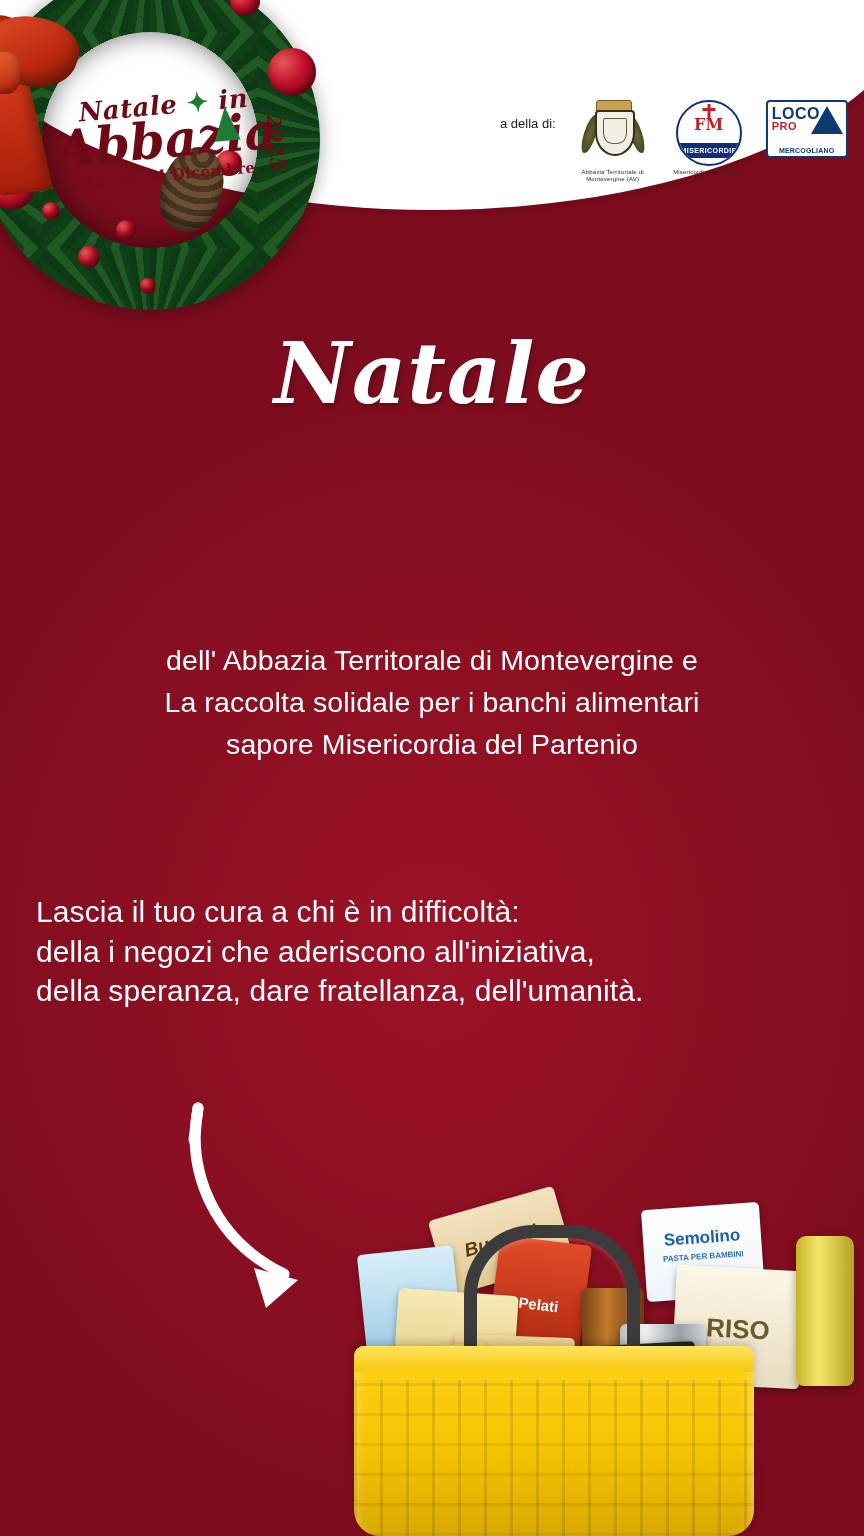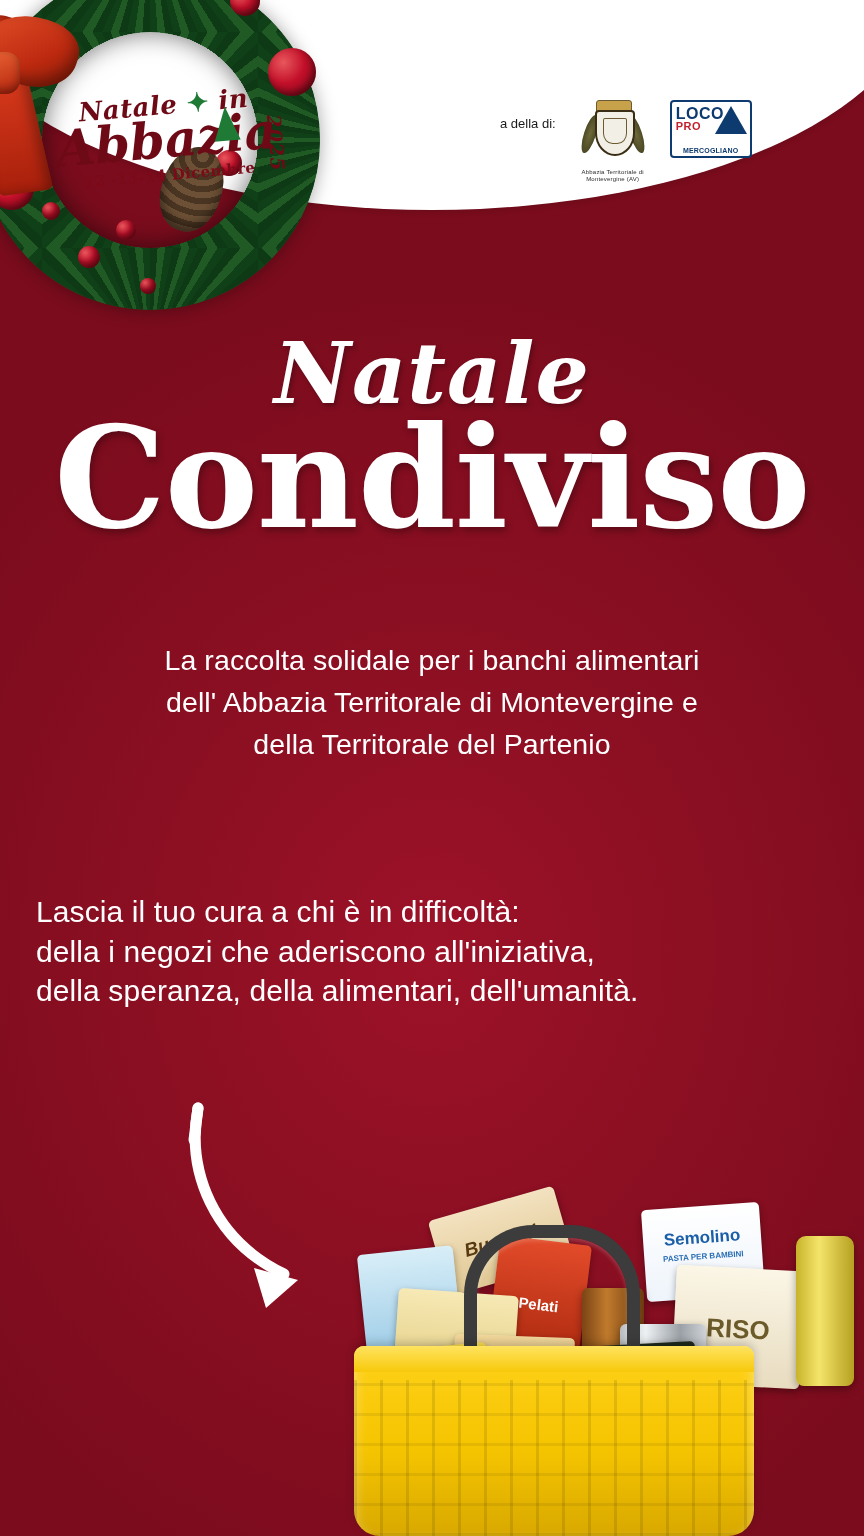--- a/index.html
+++ b/index.html
@@ -505,20 +505,28 @@
     <div class="logo-block">
       <div class="crest">
         <div class="leaf-l"></div>
         <div class="leaf-r"></div>
         <div class="crown"></div>
         <div class="shield"></div>
       </div>
       <div class="cap">Abbazia Territoriale di Montevergine (AV)</div>
     </div>
 
+    <div class="logo-block">
+      <div class="mis-logo">
+        <div class="cross"></div>
+        <div class="emblem">FM</div>
+        <div class="band">MISERICORDIE</div>
+      </div>
+      <div class="cap">Misericordia del Partenio</div>
+    </div>
 
     <div class="logo-block">
       <div class="loco-logo">
         <div class="top">LOCO</div>
         <div class="pro">PRO</div>
         <div class="mountain"></div>
         <div class="bottom">MERCOGLIANO</div>
       </div>
     </div>
   </div>
@@ -555,33 +563,32 @@
     <div class="line2">
       <span>Abbazia</span>
       <span class="tree"></span>
       <span class="year">2025</span>
     </div>
     <div class="dates">12 -13-14 Dicembre</div>
   </div>
 
   <div class="headline">
     <div class="h-natale">Natale</div>
-    <div class="h-condiviso">Condiviso</div>
   </div>
 
   <div class="subtitle">
+    <div>dell' Abbazia Territorale di Montevergine e</div>
     <div>La raccolta solidale per i banchi alimentari</div>
-    <div>dell' Abbazia Territorale di Montevergine e</div>
-    <div>della Territorale del Partenio</div>
+    <div>sapore Misericordia del Partenio</div>
   </div>
 
   <div class="bodycopy">
     <div>Lascia il tuo cura a chi è in difficoltà:</div>
     <div>della i negozi che aderiscono all'iniziativa,</div>
-    <div>della speranza, della alimentari, dell'umanità.</div>
+    <div>della speranza, dare fratellanza, dell'umanità.</div>
   </div>
 
   <div class="arrow">
     <svg width="200" height="230" viewBox="0 0 200 230" fill="none">
       <path d="M18 18 C6 82, 34 150, 104 184" stroke="#ffffff" stroke-width="11" stroke-linecap="round" fill="none"></path>
       <path d="M74 178 L118 190 L86 218 Z" fill="#ffffff"></path>
       <path d="M18 18 L14 50" stroke="#ffffff" stroke-width="11" stroke-linecap="round"></path>
     </svg>
   </div>
 

